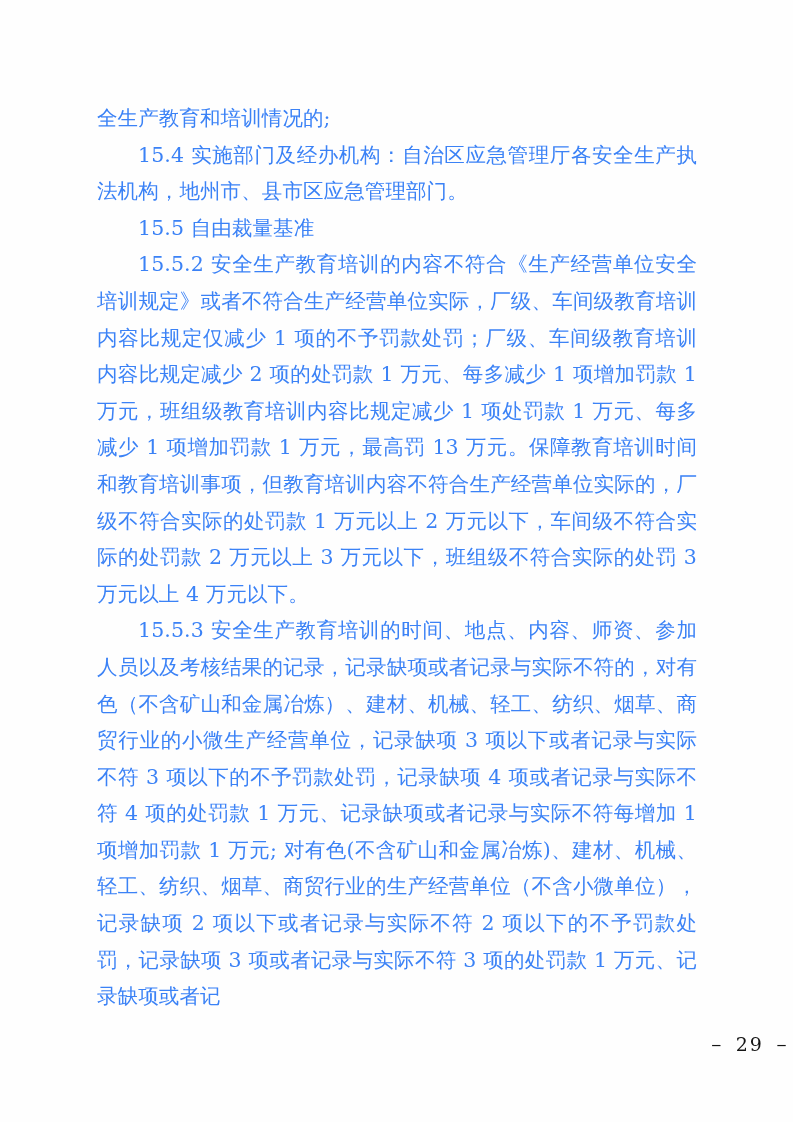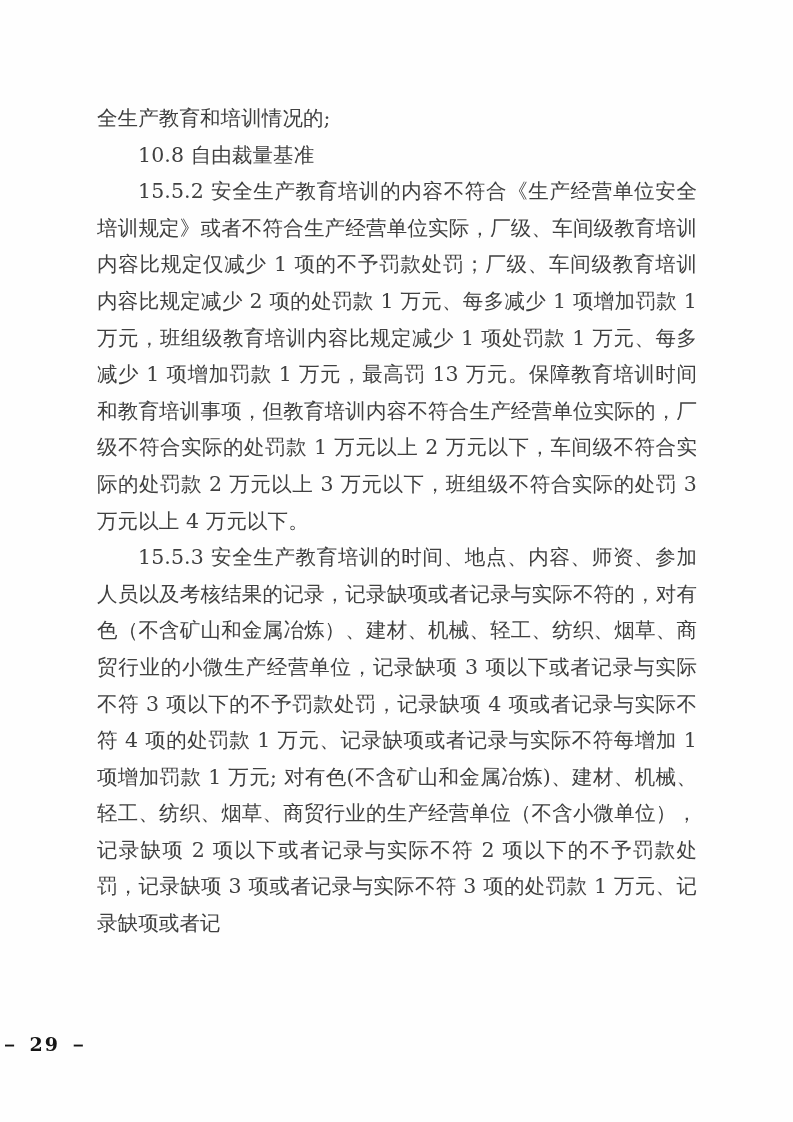--- a/index.html
+++ b/index.html
@@ -29,41 +29,41 @@
     top: 100px;
     width: 600px;
   }
   .para {
     font-size: 20.5px;
     line-height: 36.6px;
     text-align: justify;
     text-justify: inter-ideograph;
     margin: 0;
     letter-spacing: 0.1px;
-    color: #404040;
+    color: #3b82f6;
   }
   .indent {
     text-indent: 41px;
   }
   .page-number {
     position: absolute;
     left: 0;
     right: 0;
     top: 1032px;
-    text-align: left;
+    text-align: right;
     font-size: 19px;
     letter-spacing: 2px;
     color: #151515;
-    font-weight: bold;
   }
 </style>
 </head>
 <body>
 
 <div class="page">
   <div class="content">
     <p class="para">全生产教育和培训情况的;</p>
-    <p class="para indent">10.8 自由裁量基准</p>
+    <p class="para indent">15.4 实施部门及经办机构：自治区应急管理厅各安全生产执法机构，地州市、县市区应急管理部门。</p>
+    <p class="para indent">15.5 自由裁量基准</p>
     <p class="para indent">15.5.2 安全生产教育培训的内容不符合《生产经营单位安全培训规定》或者不符合生产经营单位实际，厂级、车间级教育培训内容比规定仅减少 1 项的不予罚款处罚；厂级、车间级教育培训内容比规定减少 2 项的处罚款 1 万元、每多减少 1 项增加罚款 1 万元，班组级教育培训内容比规定减少 1 项处罚款 1 万元、每多减少 1 项增加罚款 1 万元，最高罚 13 万元。保障教育培训时间和教育培训事项，但教育培训内容不符合生产经营单位实际的，厂级不符合实际的处罚款 1 万元以上 2 万元以下，车间级不符合实际的处罚款 2 万元以上 3 万元以下，班组级不符合实际的处罚 3 万元以上 4 万元以下。</p>
     <p class="para indent">15.5.3 安全生产教育培训的时间、地点、内容、师资、参加人员以及考核结果的记录，记录缺项或者记录与实际不符的，对有色（不含矿山和金属冶炼）、建材、机械、轻工、纺织、烟草、商贸行业的小微生产经营单位，记录缺项 3 项以下或者记录与实际不符 3 项以下的不予罚款处罚，记录缺项 4 项或者记录与实际不符 4 项的处罚款 1 万元、记录缺项或者记录与实际不符每增加 1 项增加罚款 1 万元; 对有色(不含矿山和金属冶炼)、建材、机械、轻工、纺织、烟草、商贸行业的生产经营单位（不含小微单位），记录缺项 2 项以下或者记录与实际不符 2 项以下的不予罚款处罚，记录缺项 3 项或者记录与实际不符 3 项的处罚款 1 万元、记录缺项或者记</p>
   </div>
   <div class="page-number">－ 29 －</div>
 </div>
 
 </body></html>

